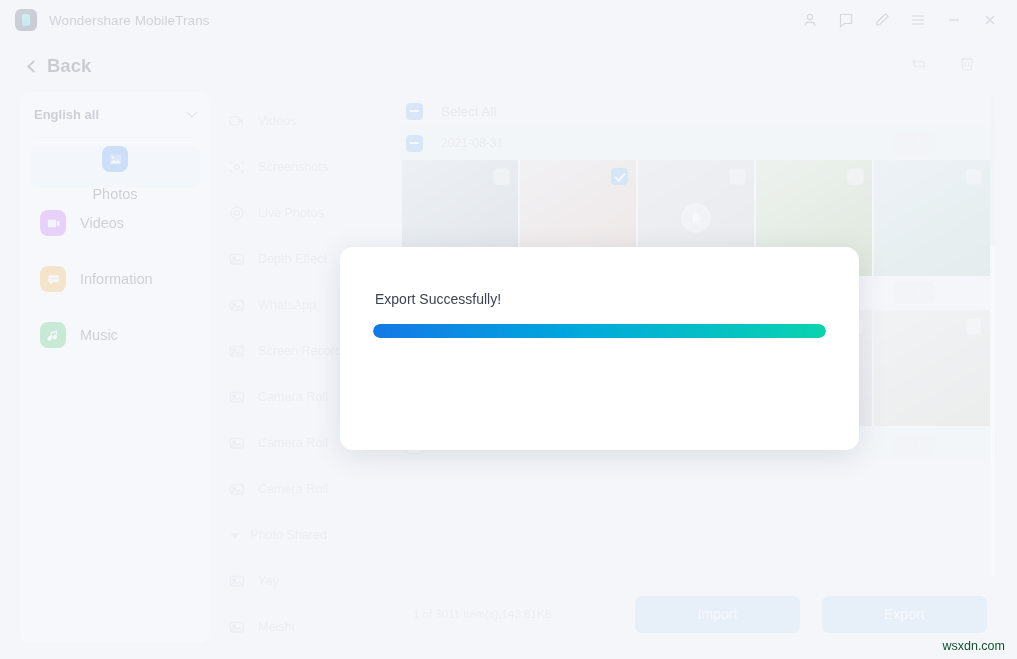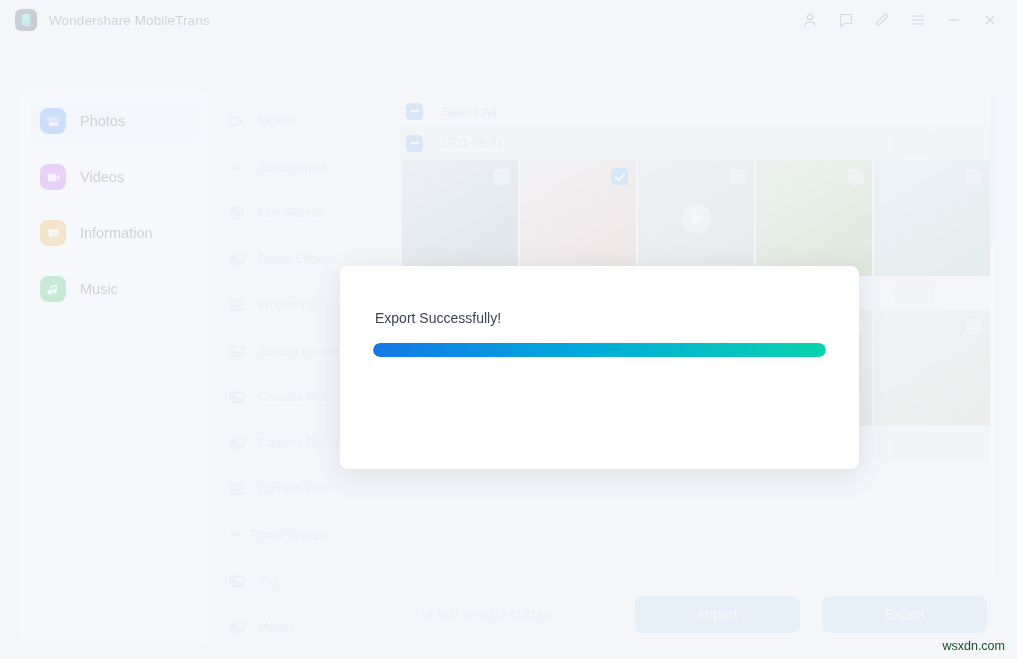--- a/index.html
+++ b/index.html
@@ -85,21 +85,21 @@
     margin-left: auto; width: 8px; height: 8px;
     border-right: 1.6px solid #8d93a0; border-bottom: 1.6px solid #8d93a0;
     transform: rotate(45deg) translate(-2px,-2px);
   }
   .nav { padding: 8px 10px 0 10px; }
   .nav-item {
     display: flex; align-items: center; gap: 14px;
     height: 42px; padding: 0 10px; margin-bottom: 14px;
     border-radius: 8px; cursor: pointer;
   }
-  .nav-item.active { background: #f1f3f9; }
+  .nav-item.active { background: #f1f3f9; flex-direction: column; }
   .nav-ico {
     width: 26px; height: 26px; border-radius: 8px; flex: 0 0 26px;
     display: flex; align-items: center; justify-content: center;
     color: #fff;
   }
   .nav-label { font-size: 14.5px; color: #2f3644; }
 
   
   .catcol {
     position: absolute; left: 210px; top: 92px;
@@ -217,23 +217,23 @@
 
   
   .dim {
     position: absolute; inset: 0;
     background: rgba(244,246,250,.80);
     pointer-events: none;
   }
 
   
   .modal {
-    position: absolute; left: 340px; top: 266px;
+    position: absolute; left: 340px; top: 247px;
     width: 519px; height: 203px;
-    background: #ffffff; border-radius: 8px;
+    background: #ffffff; border-radius: 13px;
     box-shadow: 0 6px 28px rgba(60,70,90,.13);
   }
   .modal-msg {
     position: absolute; left: 35px; top: 44px;
     font-size: 14px; color: #3e4characters;
     color: #3d4350;
   }
   .progress-outer {
     position: absolute; left: 33px; top: 77px;
     width: 453px; height: 14px;
@@ -304,22 +304,50 @@
         </svg>
       </div>
       <div class="ico">
         <svg width="16" height="16" viewBox="0 0 16 16" stroke="currentColor" stroke-width="1.2">
           <path d="M4 4l8 8M12 4l-8 8"></path>
         </svg>
       </div>
     </div>
   </div>
 
+  <div class="backbar">
+    <div class="back-btn">
+      <span class="back-chev"></span>
+      <span class="back-label">Back</span>
+    </div>
+    <div class="top-tools">
+      <div class="ico">
+        <svg width="20" height="20" viewBox="0 0 20 20" fill="none" stroke="currentColor" stroke-width="1.3">
+          <path d="M4 7.5h9.2a2.3 2.3 0 0 1 2.3 2.3v.6"></path>
+            <path d="M5.9 5.4 3.6 7.6l2.3 2.2"></path>
+          <path d="M16 12.5H6.8a2.3 2.3 0 0 1-2.3-2.3v-.6"></path>
+            <path d="M14.1 14.6l2.3-2.2-2.3-2.2"></path>
+        </svg>
+      </div>
+      <div class="ico">
+        <svg width="20" height="20" viewBox="0 0 20 20" fill="none" stroke="currentColor" stroke-width="1.3">
+          <path d="M3.6 5.6h12.8"></path>
+            <path d="M5.6 5.6V4.2h8.8v1.4"></path>
+          <path d="M5 5.6l.9 10.2h8.2l.9-10.2"></path>
+            <path d="M8.4 8.2v5M11.6 8.2v5"></path>
+        </svg>
+      </div>
+    </div>
+  </div>
 
   <div class="sidebar">
+    <div class="lang-row">
+      <span class="lang-label">English all</span>
+      <span class="lang-chev"></span>
+    </div>
     <div class="nav" id="nav">
         <div class="nav-item active">
           <span class="nav-ico" style="background: rgb(47, 127, 240);">
             <svg width="15" height="15" viewBox="0 0 16 16" fill="#fff">
               <path d="M2 3h12v10H2z" opacity=".35"></path>
               <circle cx="5.3" cy="6" r="1.2"></circle>
               <path d="M3 12l3.4-4 2.3 2.7L11 8l2.2 4z"></path>
             </svg>
           </span>
           <span class="nav-label">Photos</span>

